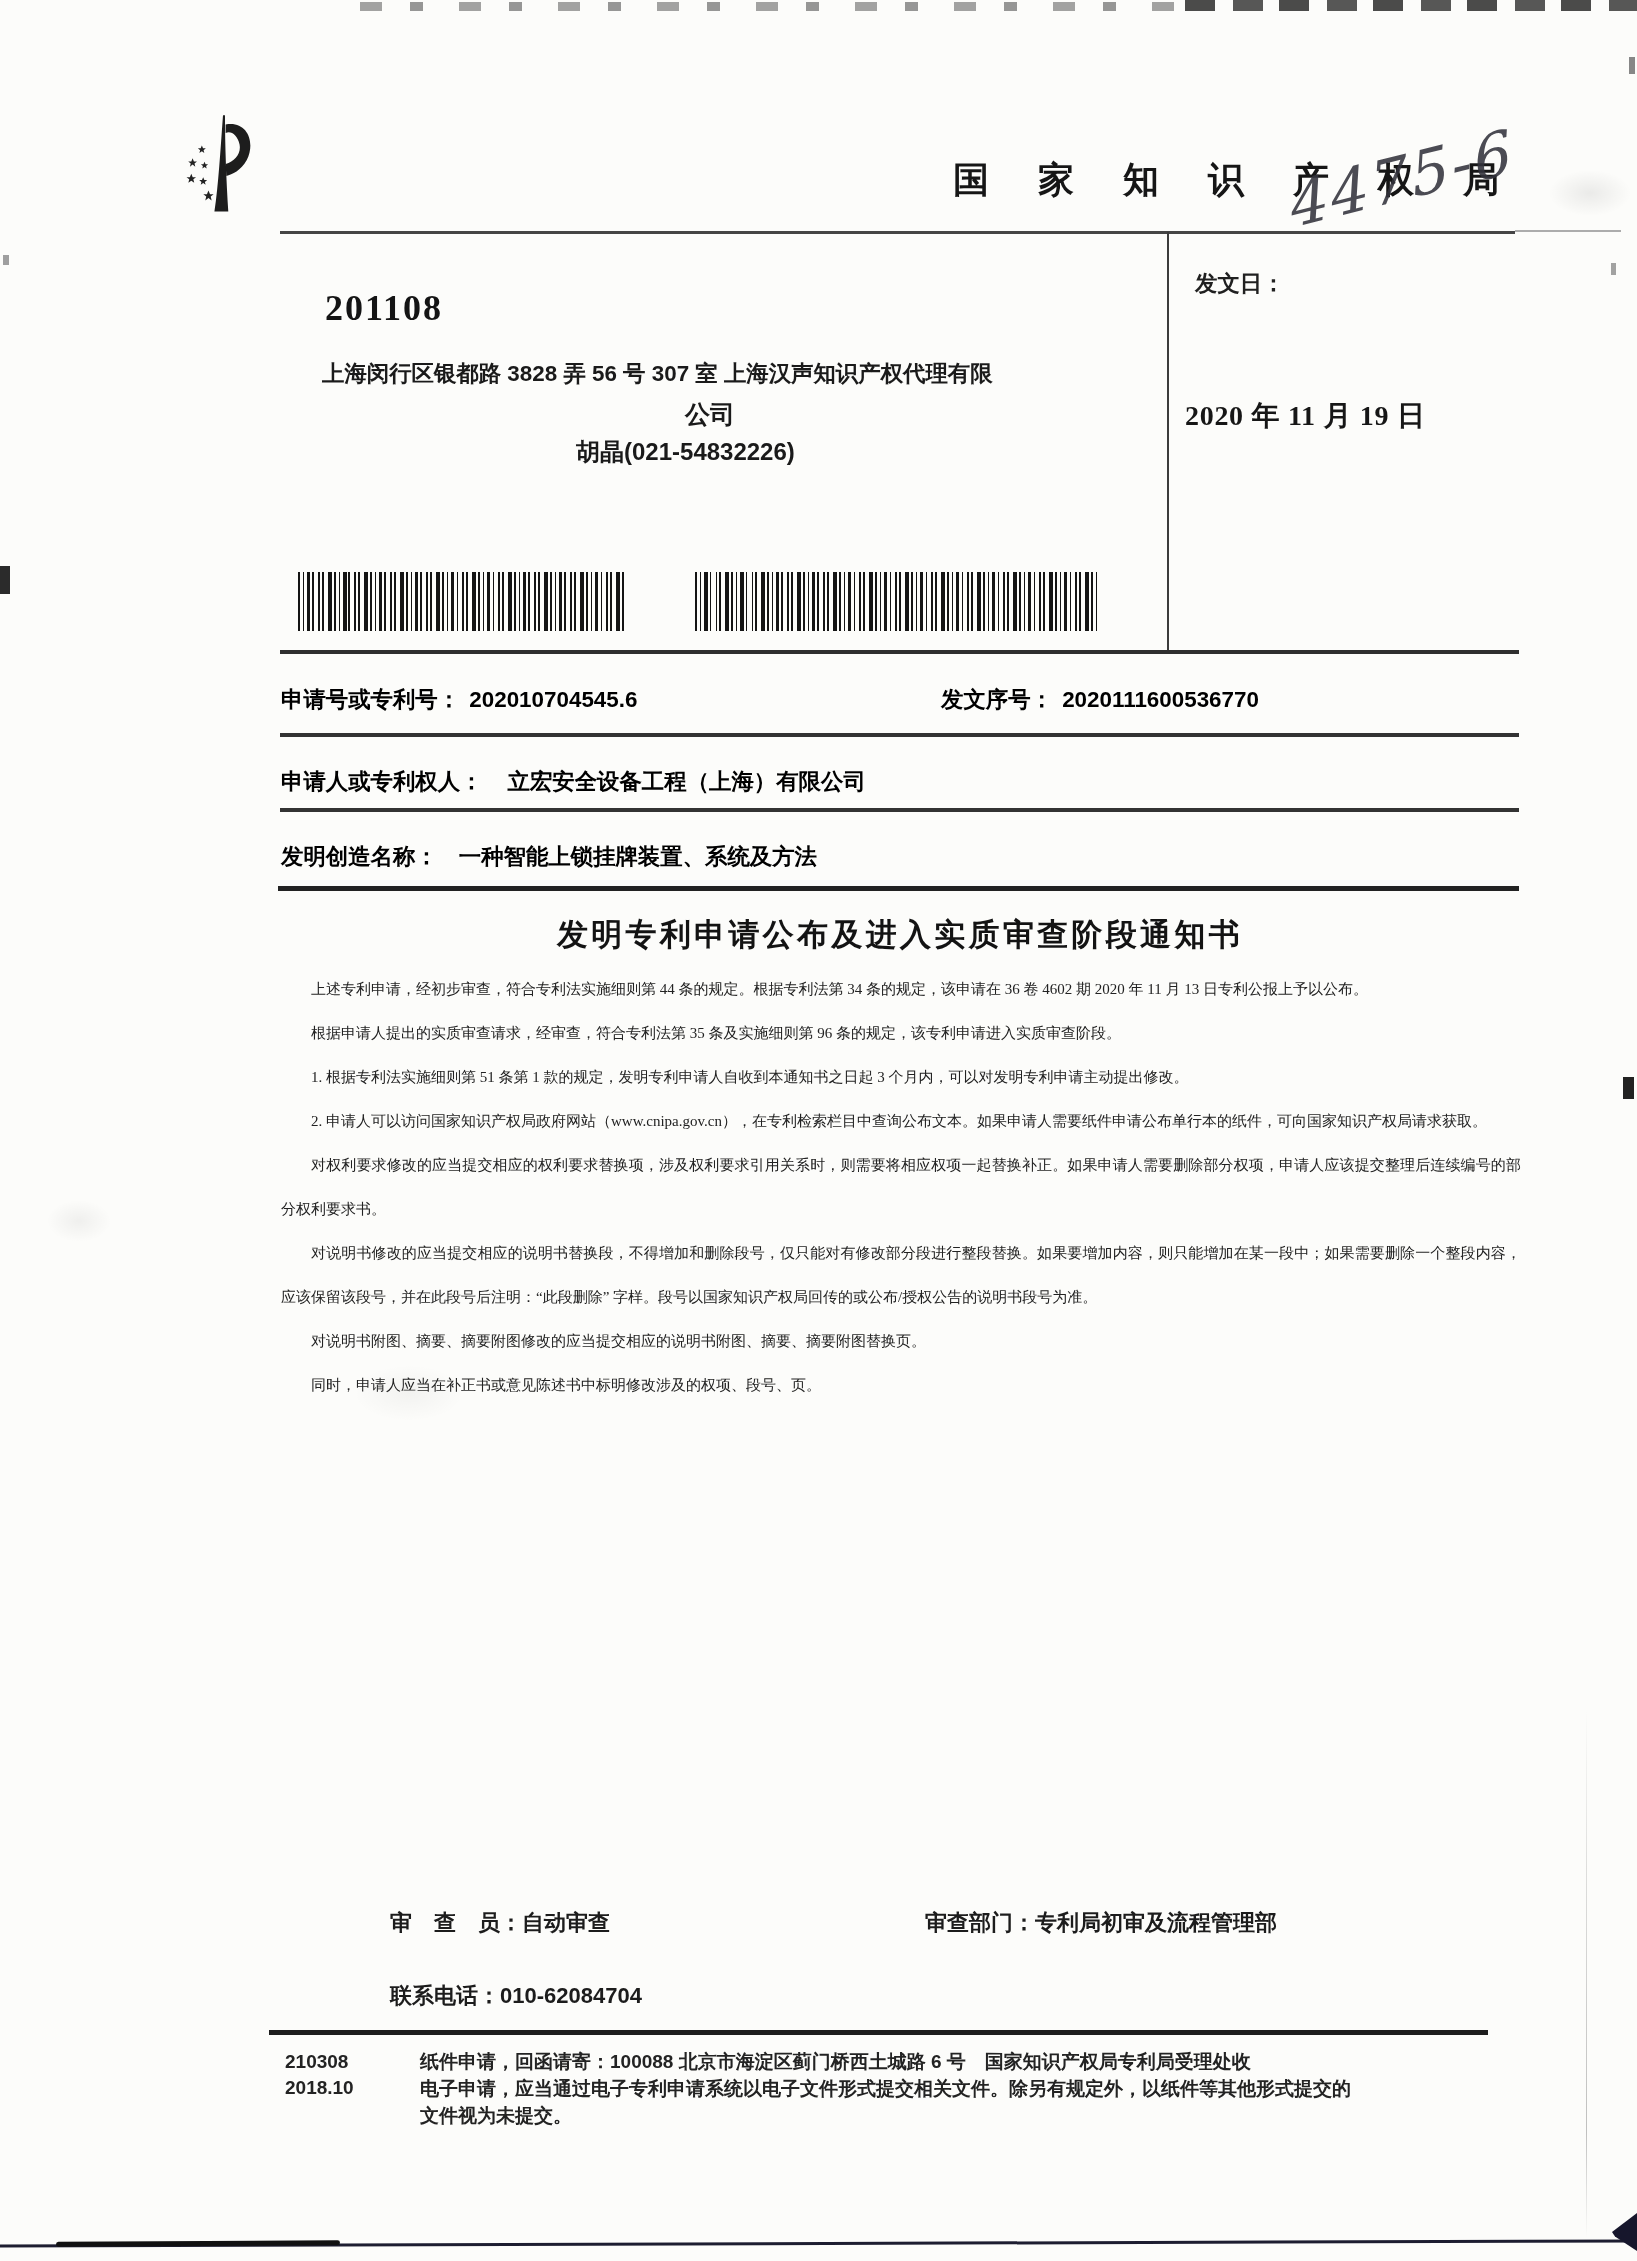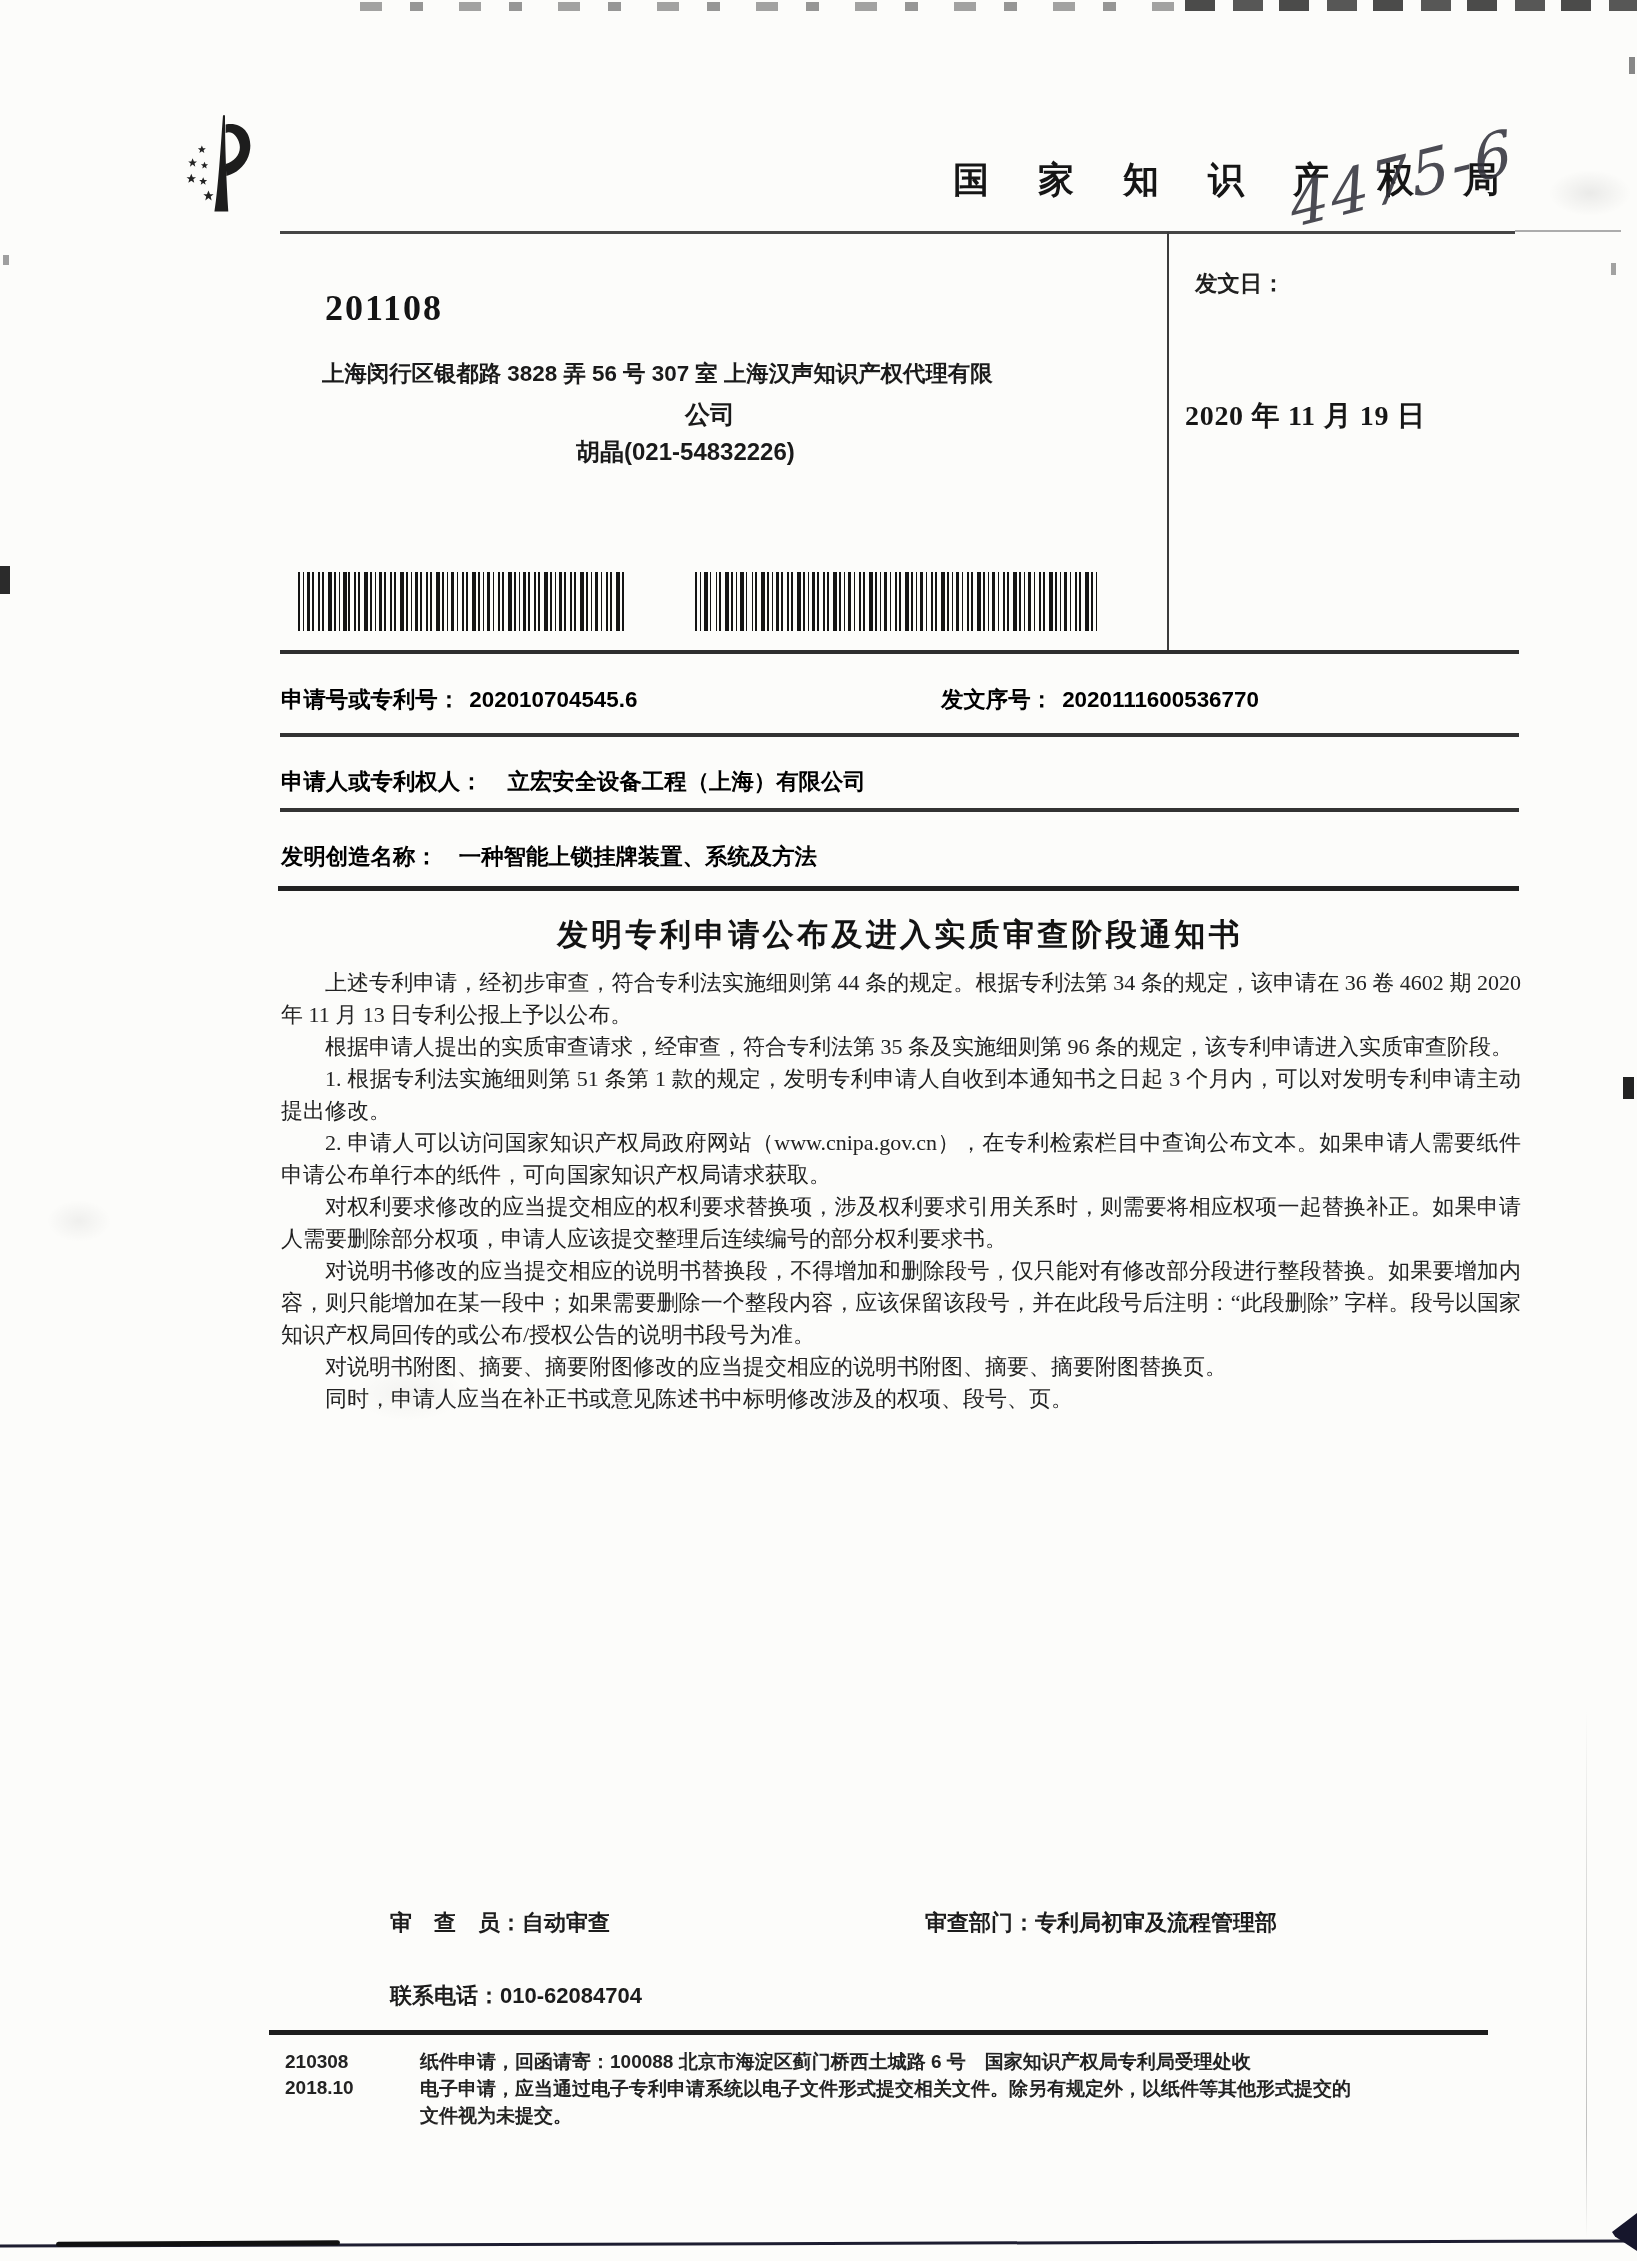--- a/index.html
+++ b/index.html
@@ -58,21 +58,21 @@
   .f-ser{left:941px;top:684px;}
   .f-applicant{left:281px;top:766px;}
   .f-applicant .val{margin-left:25px;}
   .f-invention{left:281px;top:841px;}
   .f-invention .val{margin-left:21px;}
 
   
   .notice-title{left:281px;top:914px;width:1238px;text-align:center;
     font-size:31px;font-weight:bold;letter-spacing:3.3px;color:#131313;font-family:Liberation Mono, monospace;}
   .body-text{left:281px;top:967px;width:1240px;}
-  .body-text p{margin:0;font-size:22px;line-height:32px;text-align:justify;
+  .body-text p{margin:0;font-size:15px;line-height:44px;text-align:justify;
     text-indent:2em;color:#222;}
   .body-text p.tips-label{margin-top:38px;text-indent:0;}
 
   
   .sig{font-size:22px;font-weight:600;color:#1c1c1c;margin-left:28px;}
   .s-examiner{left:362px;top:1908px;}
   .s-dept{left:897px;top:1908px;}
   .s-phone{left:362px;top:1981px;}
 
   

